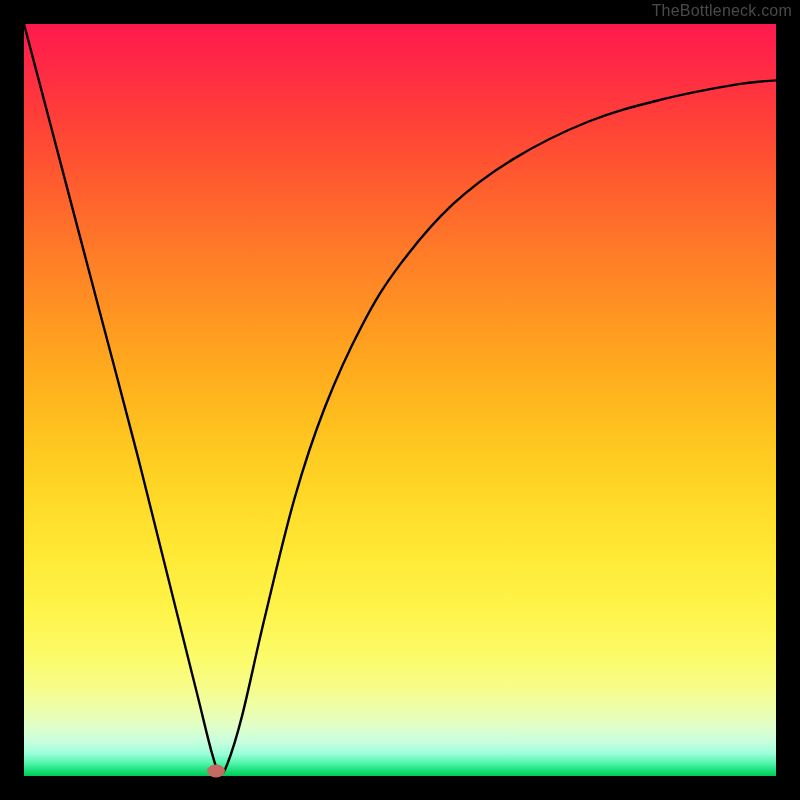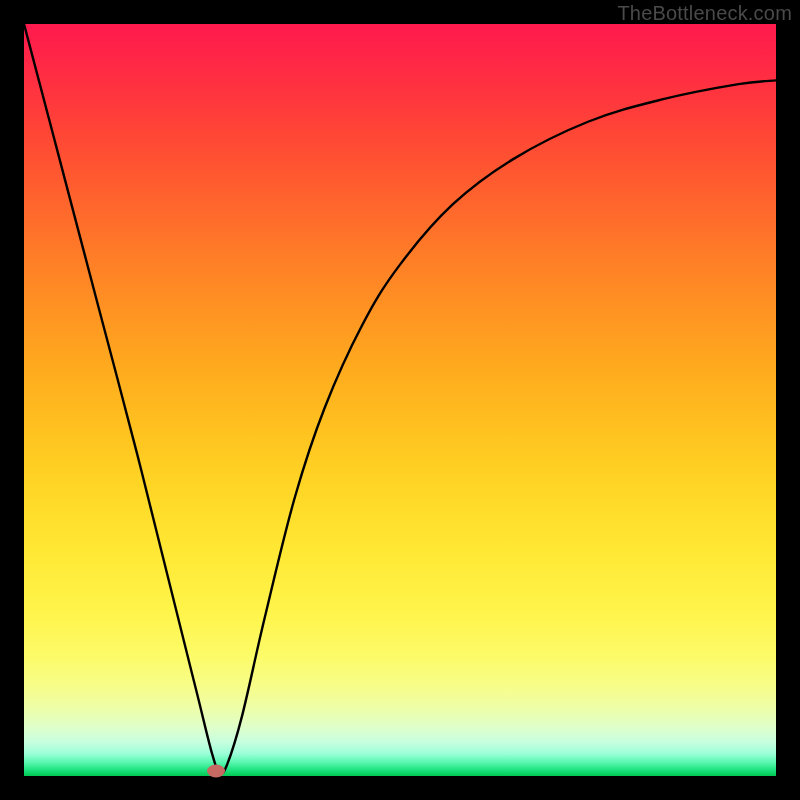--- a/index.html
+++ b/index.html
@@ -43,21 +43,21 @@
       #58f7b0 98.2%,
       #1de27e 99.2%,
       #00c853 100%
     );
   }
   .watermark {
     position: absolute;
     top: 2px;
     right: 8px;
     color: #4a4a4a;
-    font-size: 20px;
+    font-size: 16px;
     font-weight: 500;
     letter-spacing: 0.2px;
     z-index: 5;
   }
   svg.curve {
     position: absolute;
     left: 0;
     top: 0;
     width: 752px;
     height: 752px;

